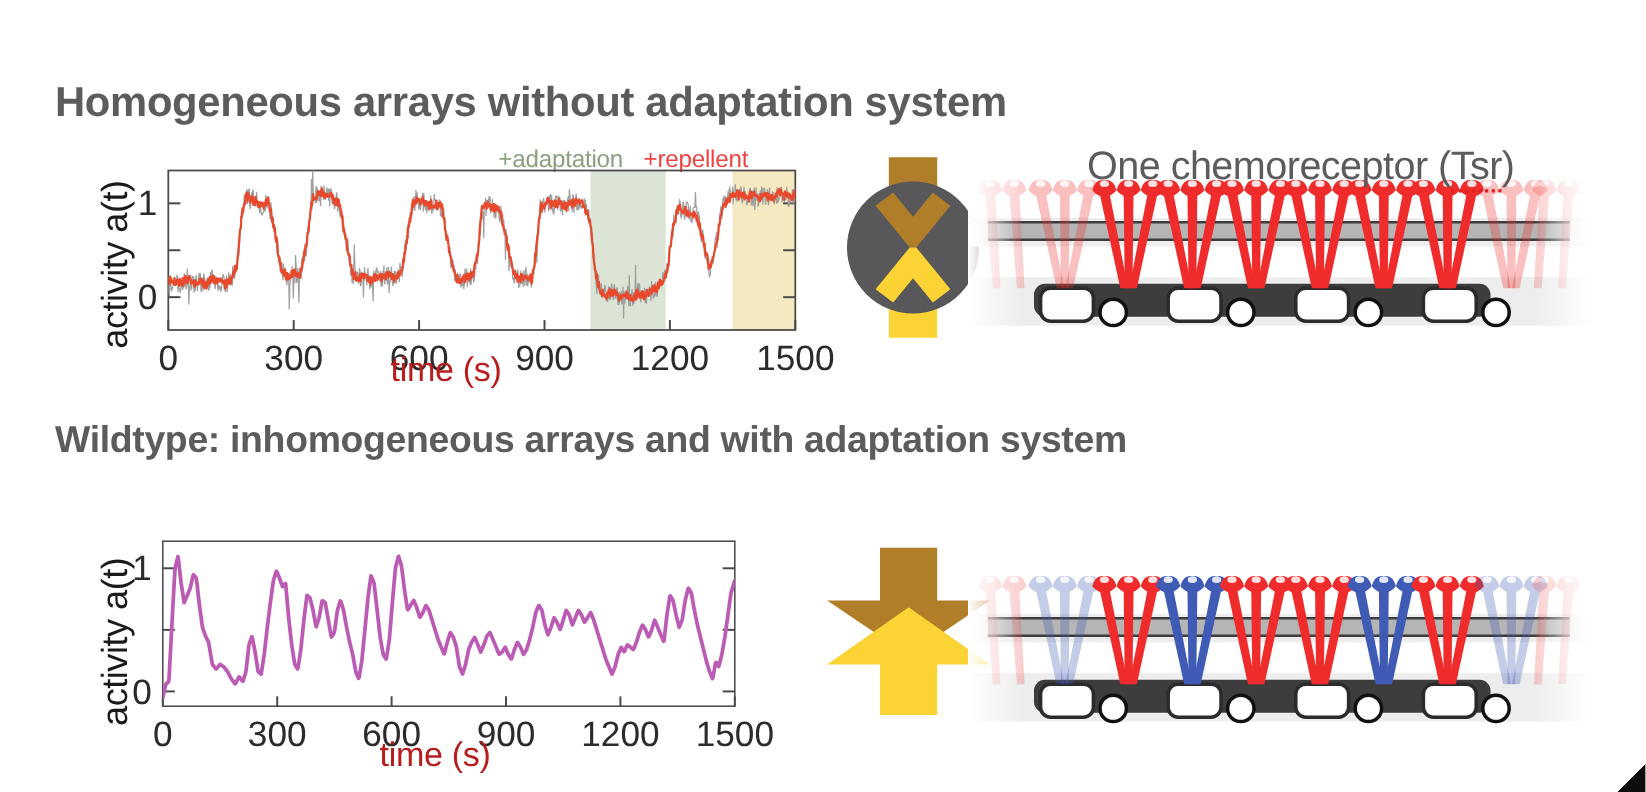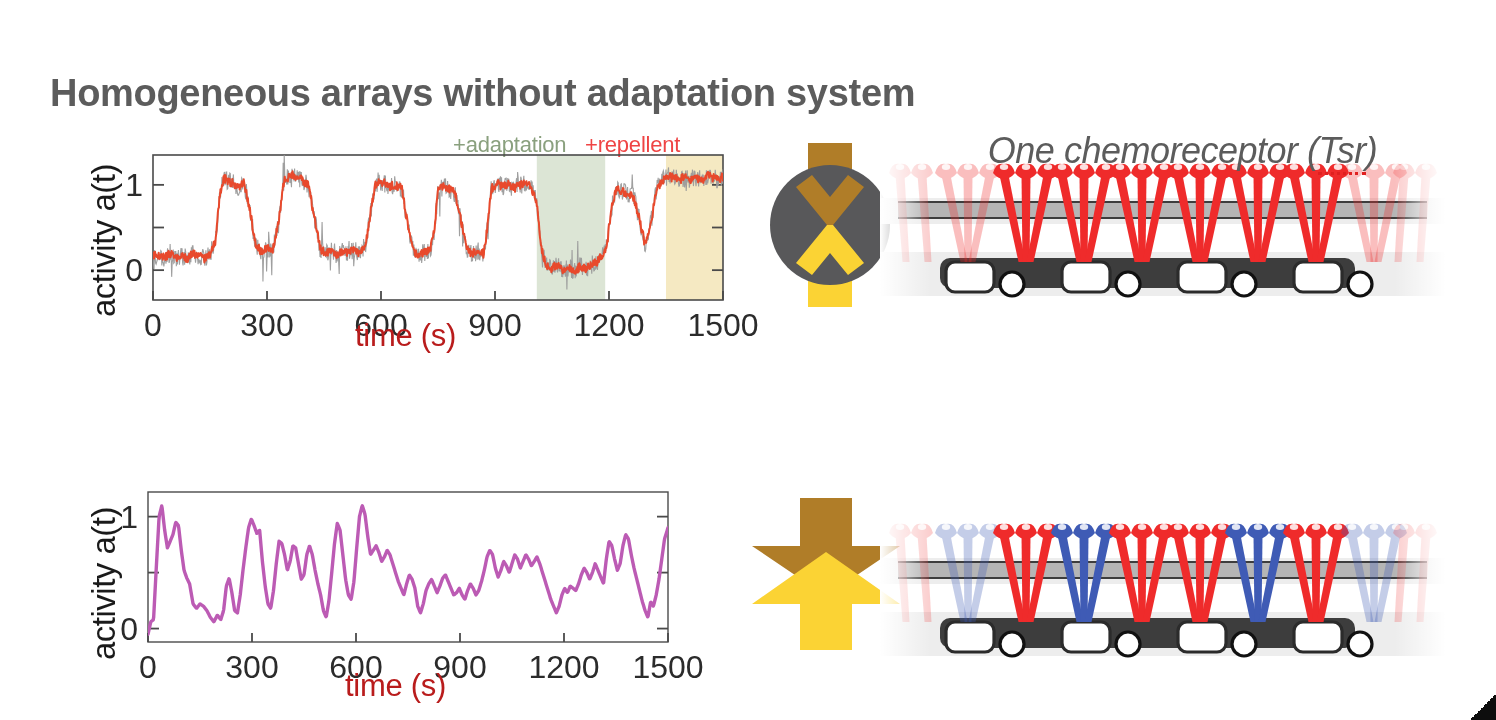--- a/index.html
+++ b/index.html
@@ -57,21 +57,21 @@
   }
   #lbl-attractant{left:398px;top:7px;color:#8aa07e;}
   #lbl-repellent{left:530px;top:7px;color:#ef4444;}
 
   
   .icon-block{position:absolute;}
   #icon-top{left:730px;top:125px;width:200px;height:200px;}
   #icon-bottom{left:730px;top:488px;width:190px;height:170px;}
 
   
-  .array-block{position:absolute;font-style:italic;}
+  .array-block{position:absolute;}
   #array-top{left:880px;top:130px;width:565px;height:180px;}
   #array-bottom{left:880px;top:490px;width:565px;height:175px;}
 
   .array-caption{
     position:absolute;left:0;top:0;width:100%;
     text-align:center;font-size:36px;color:#5c5c5c;
     letter-spacing:-0.5px;white-space:nowrap;
   }
   #cap-top{padding-left:20px;}
   #cap-bottom{padding-left:0px;}
@@ -323,20 +323,21 @@
           <linearGradient id="svg-array-top-fr" x1="1" x2="0">
             <stop offset="0" stop-color="#ffffff" stop-opacity="1"></stop>
             <stop offset="1" stop-color="#ffffff" stop-opacity="0"></stop>
           </linearGradient>
         </defs>
         <rect x="0" y="0" width="50" height="175" fill="url(#svg-array-top-fl)"></rect>
         <rect x="515" y="0" width="50" height="175" fill="url(#svg-array-top-fr)"></rect>
       </svg>
   </div>
 
+  <div class="panel-title" id="title-bottom">Wildtype: inhomogeneous arrays and with adaptation system</div>
 
   <div class="chart-block" id="chart-bottom">
 
     <div class="ylabel">activity a(t)</div>
 
     <svg class="plot-svg" id="svg-bottom" width="690" height="200">
         <rect x="93" y="22" width="520" height="150" fill="none" stroke="#4a4a4a" stroke-width="1.4"></rect>
         <line x1="93" y1="158.56716417910448" x2="104" y2="158.56716417910448" stroke="#4a4a4a" stroke-width="1.8"></line>
         <line x1="613" y1="158.56716417910448" x2="602" y2="158.56716417910448" stroke="#4a4a4a" stroke-width="1.8"></line>
         <line x1="93" y1="46.62686567164177" x2="104" y2="46.62686567164177" stroke="#4a4a4a" stroke-width="1.8"></line>

